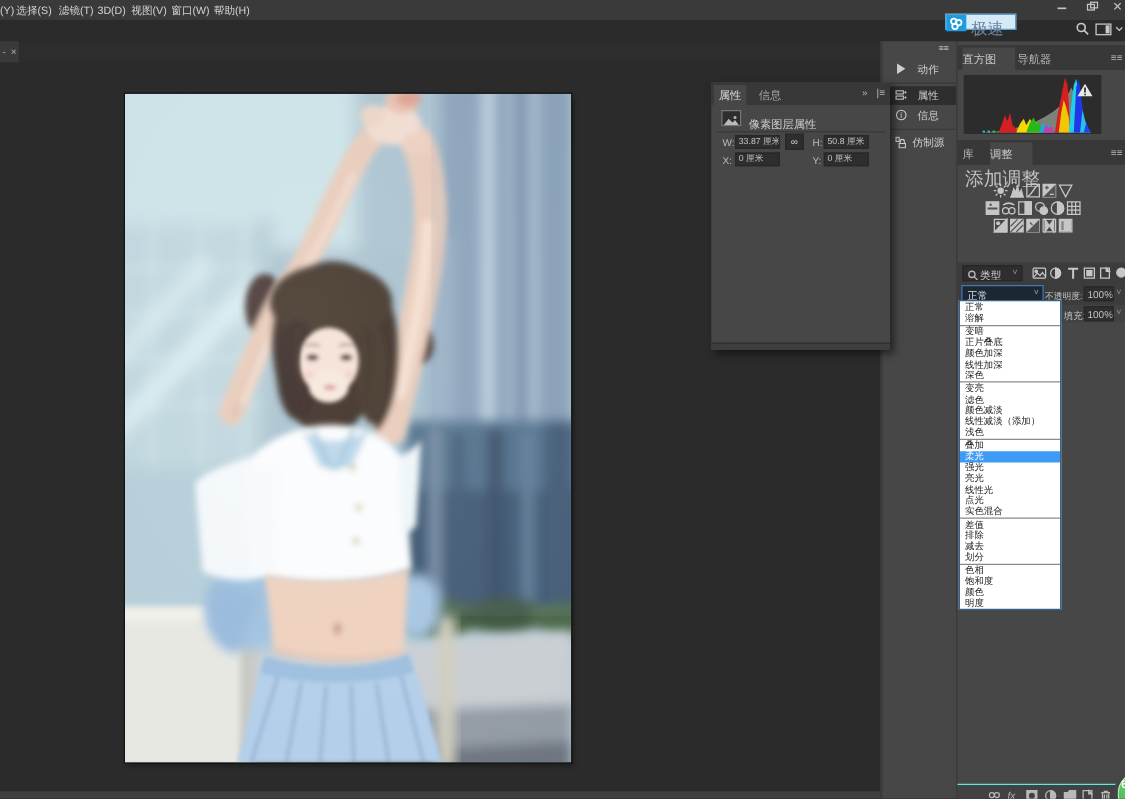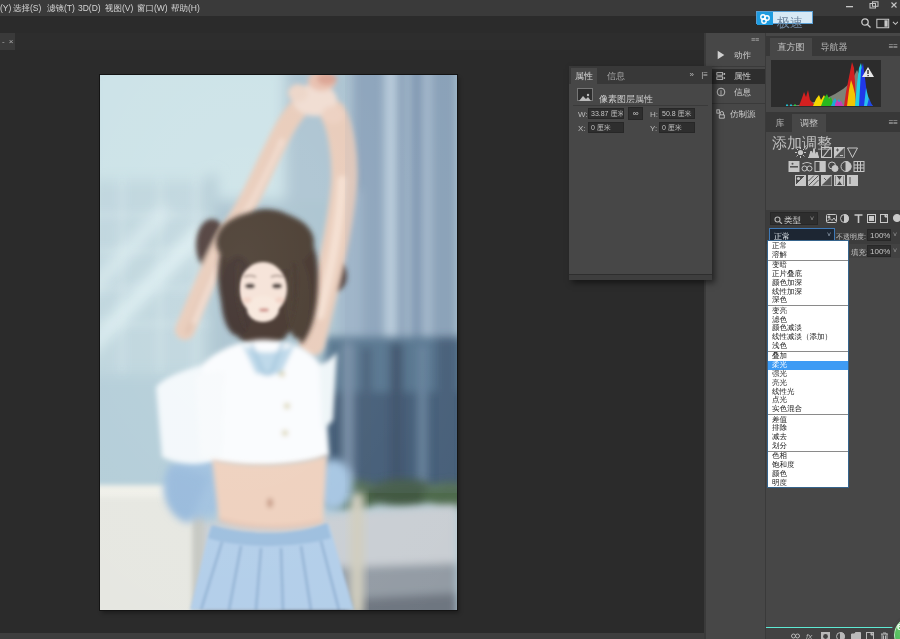--- a/index.html
+++ b/index.html
@@ -23,21 +23,21 @@
       outline:1px solid #141414; box-shadow:2px 3px 4px rgba(0,0,0,.35); }
   #statusbar { left:0; top:633px; width:704px; height:6px; background:#3e3e3e; }
   
   #dock { left:704px; top:33px; width:61px; height:606px; background:#474747; border-left:2px solid #3a3a3a; }
   .dockbtn { position:absolute; left:2px; width:57px; height:15px; color:#cfcfcf; font-size:8.5px; }
   .dockbtn .ic { position:absolute; left:8px; top:2px; width:10px; height:10px; }
   .dockbtn .lb { position:absolute; left:26px; top:2px; }
   
   #rpanel { left:765px; top:33px; width:135px; height:606px; background:#474747; border-left:1px solid #3a3a3a; }
   .ptabs { position:absolute; left:0; width:135px; height:20px; background:#383838; }
-  .ptab { position:absolute; top:2px; height:18px; font-size:9px; color:#c8c8c8; text-align:center; line-height:18px; }
+  .ptab { position:absolute; top:2px; height:18px; font-size:9px; color:#c8c8c8; text-align:left; line-height:18px; }
   .ptab.on { background:#474747; }
   .ptab.off { color:#b4b4b4; }
   .pmenu { position:absolute; right:3px; top:6px; color:#bbb; font-size:8px; }
   
   .dfield { background:#2e2e2e; border:1px solid #272727; color:#c4c4c4; font-size:8px; white-space:nowrap; overflow:hidden; }
   
   #ddlist { left:767px; top:240px; width:82px; height:248px; background:#fff; border:1px solid #36648c; }
   .ddi { height:8.8px; line-height:8.8px; font-size:7.5px; color:#1a1a1a; padding-left:4px; }
   .ddsep { border-top:1px solid #8a8a8a; margin:0.3px 0; }
   .ddi.sel { background:#3e9bf4; color:#fff; }

